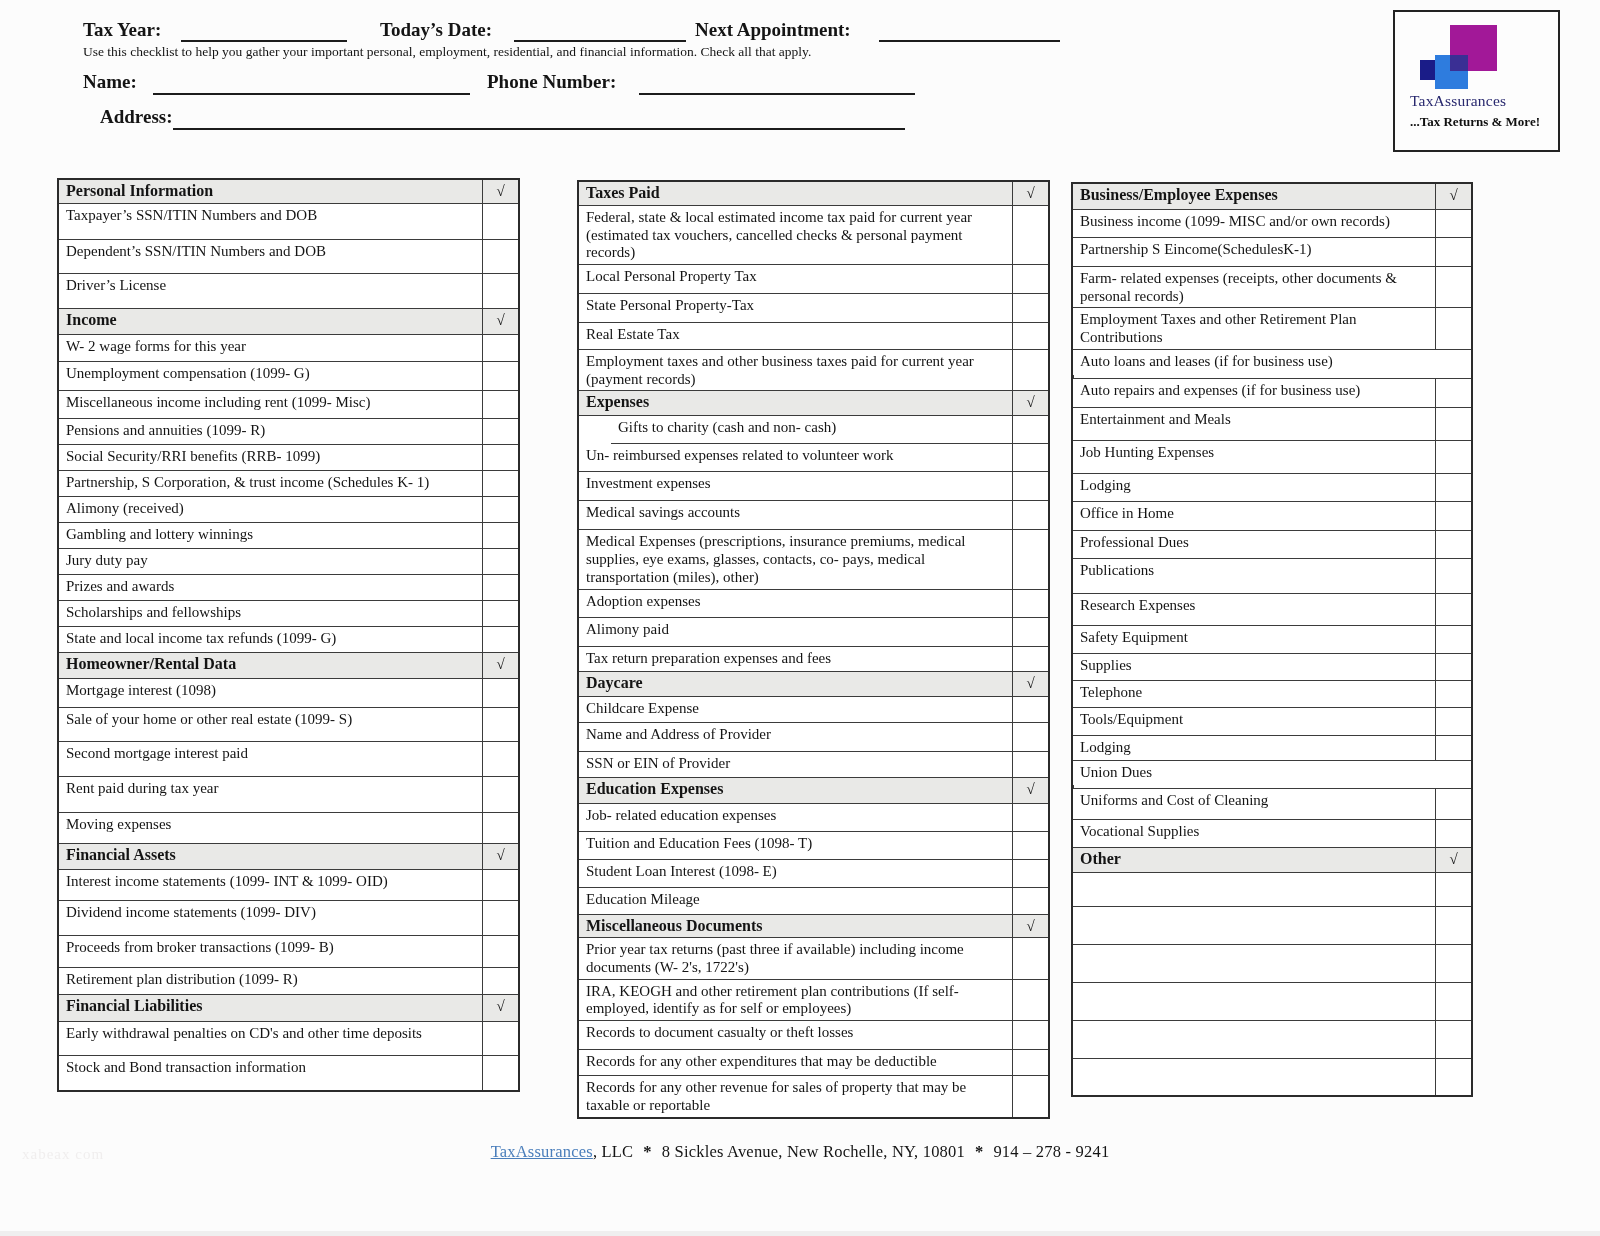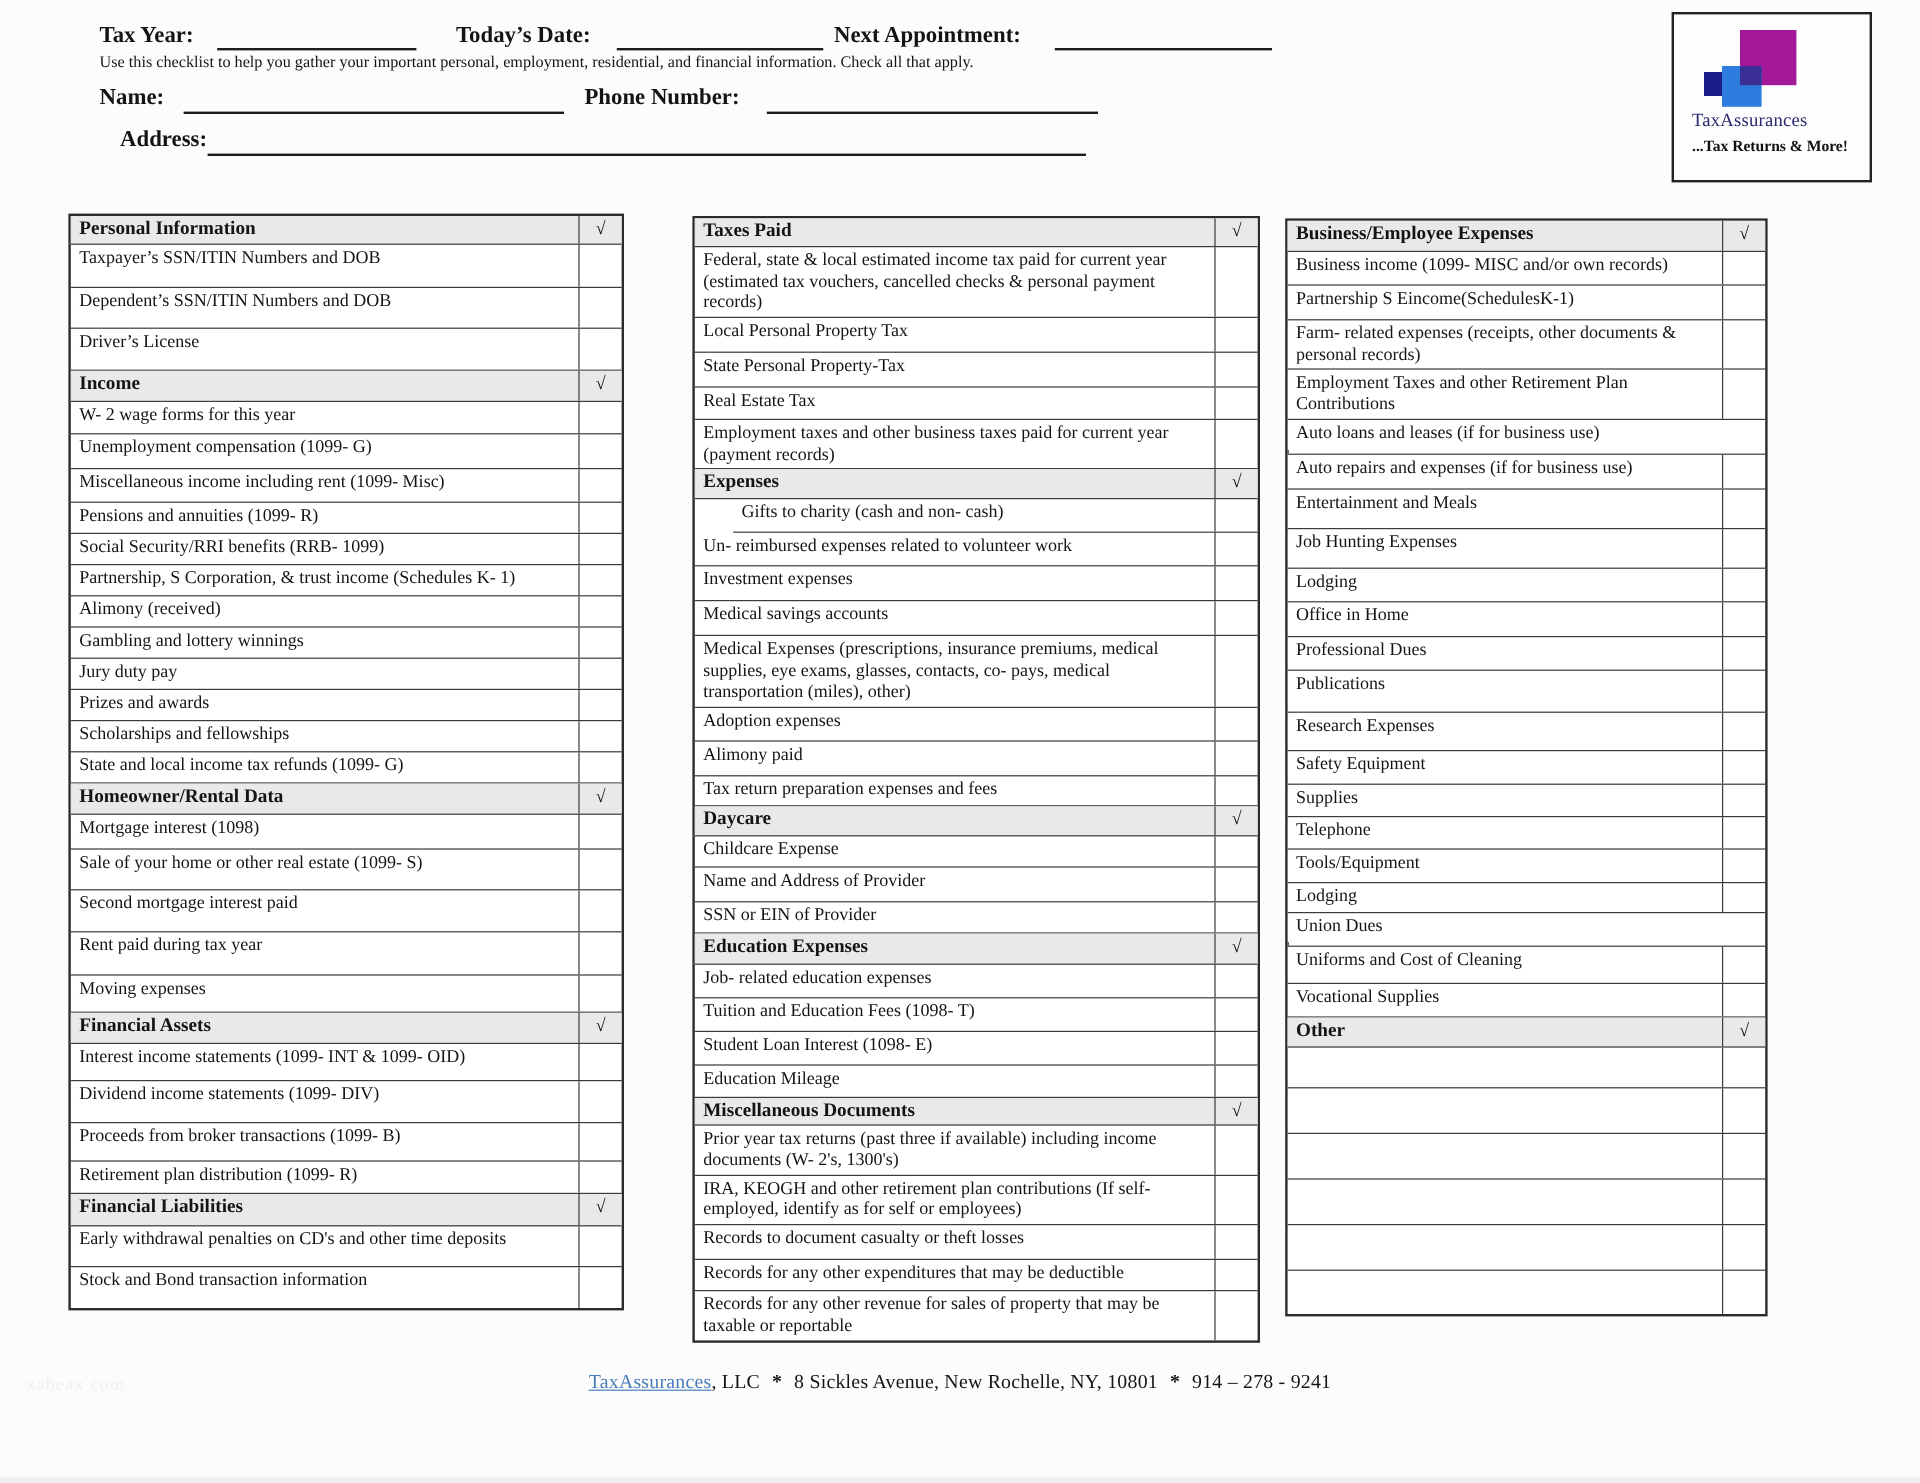--- a/index.html
+++ b/index.html
@@ -289,21 +289,21 @@
       </div>
       <div class="row item" style="min-height: 27px;">
         <div class="txt">Education Mileage</div>
         <div class="chk"></div>
       </div>
       <div class="row header" style="min-height: 23px; gap: 48px;">
         <div class="txt">Miscellaneous Documents</div>
         <div class="chk">√</div>
       </div>
       <div class="row item" style="min-height: 38px;">
-        <div class="txt">Prior year tax returns (past three if available) including income documents (W- 2's, 1300's)</div>
+        <div class="txt">Prior year tax returns (past three if available) including income documents (W- 2's, 1722's)</div>
         <div class="chk"></div>
       </div>
       <div class="row item" style="min-height: 39px;">
         <div class="txt">IRA, KEOGH and other retirement plan contributions (If self- employed, identify as for self or employees)</div>
         <div class="chk"></div>
       </div>
       <div class="row item" style="min-height: 29px;">
         <div class="txt">Records to document casualty or theft losses</div>
         <div class="chk"></div>
       </div>

